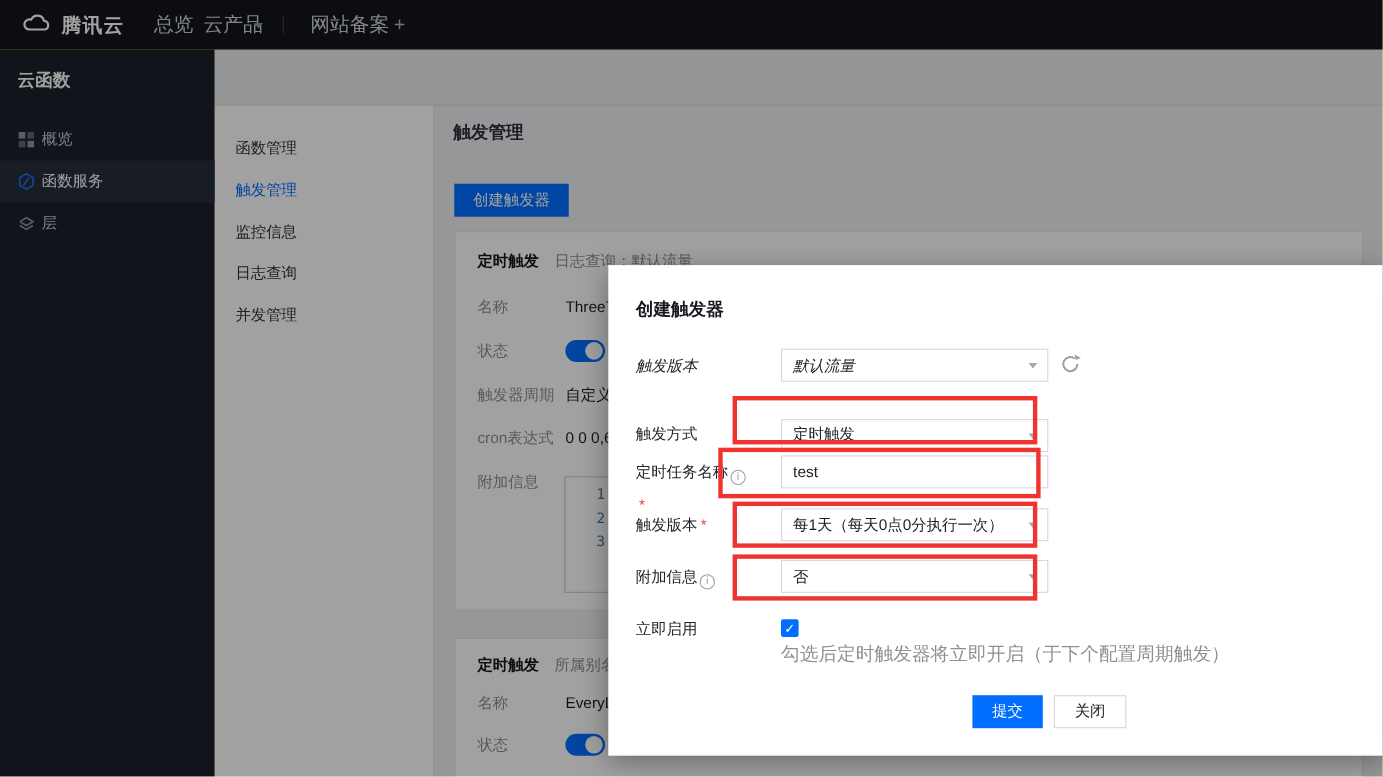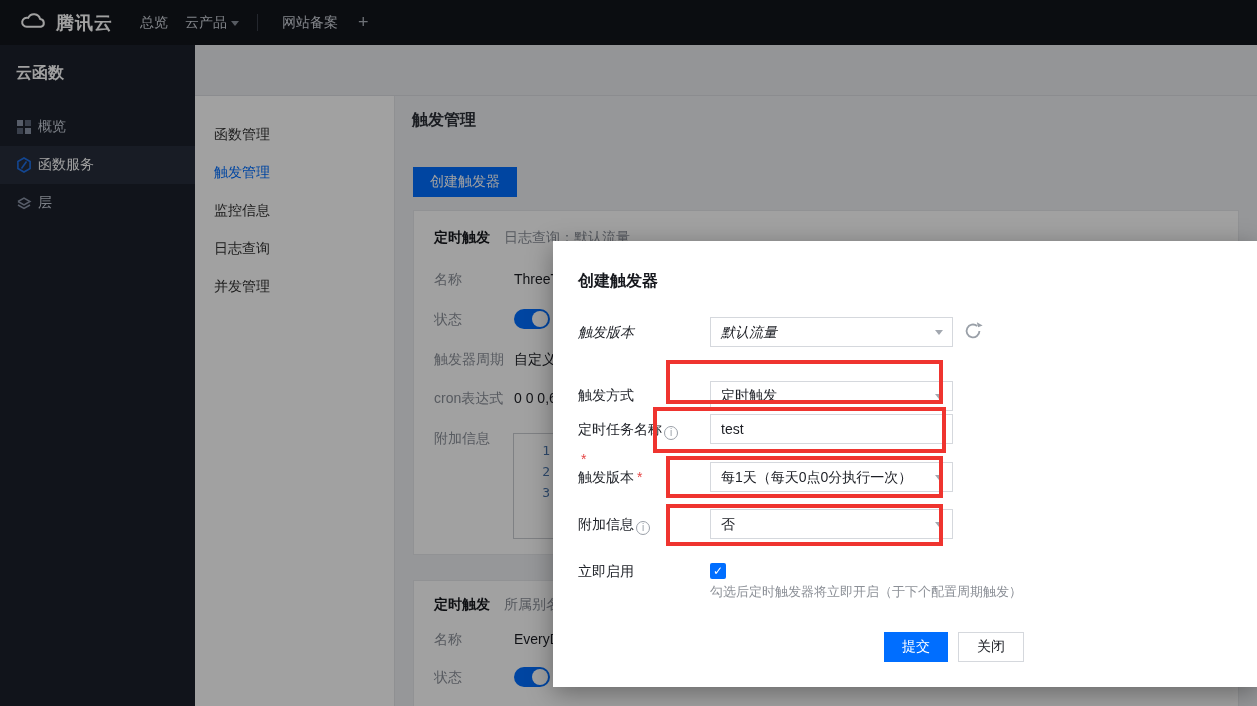--- a/index.html
+++ b/index.html
@@ -4,21 +4,21 @@
 <style>
   * { margin:0; padding:0; box-sizing:border-box; }
   html,body { width:1257px; height:706px; overflow:hidden; }
   body { font-family:"Liberation Sans","DejaVu Sans",sans-serif; font-size:14px; color:#222; }
   #app { position:relative; width:1257px; height:706px; background:#fde047; }
 
   
   .topbar { position:absolute; left:0; top:0; width:1257px; height:45px; background:#12151c; z-index:10; }
   .brand { position:absolute; left:18px; top:0; height:45px; display:flex; align-items:center; gap:8px; }
   .brand-text { color:#fff; font-size:18px; font-weight:bold; letter-spacing:1px; }
-  .topnav-item { position:absolute; top:0; height:45px; line-height:45px; color:#ced2da; font-size:14px; cursor:pointer; }
+  .topnav-item { position:absolute; top:0; height:45px; line-height:45px; color:#ced2da; font-size:18px; cursor:pointer; }
   .topnav-overview { left:140px; }
   .topnav-products { left:185px; }
   .topnav-caret { position:absolute; left:231px; top:21px; width:0; height:0; border-left:4px solid transparent; border-right:4px solid transparent; border-top:5px solid #8b919c; }
   .topnav-divider { position:absolute; left:257px; top:14px; height:17px; border-left:1px solid #3a3f4a; }
   .topnav-beian { left:282px; }
   .topnav-plus { left:358px; font-size:18px; color:#aeb3bd; }
 
   
   .sidebar { position:absolute; left:0; top:45px; width:195px; height:661px; background:#1b202b; z-index:9;font-family:Liberation Serif, serif; }
   .sidebar-title { color:#fff; font-size:16px; font-weight:bold; padding:18px 0 24px 16px; }
@@ -62,21 +62,21 @@
   .dialog { position:absolute; left:553px; top:241px; width:704px; height:446px; background:#fff; box-shadow:0 6px 24px rgba(0,0,0,0.35); z-index:60; }
   .dlg-title { position:absolute; left:25px; top:30px; font-size:16px; font-weight:bold; color:#16181d; }
   .dlg-row { position:absolute; left:25px; width:650px; height:30px; }
   .dlg-label { position:absolute; left:0; top:0; width:107px; line-height:30px; color:#22252b; font-size:14px; }
   .info-icon { display:inline-block; width:14px; height:14px; line-height:12px; border:1px solid #9aa0a8; border-radius:50%; color:#9aa0a8; font-size:10px; text-align:center; margin-left:2px; vertical-align:-2px; font-style:normal; }
   .req { color:#e54545; margin-left:3px; }
   .dlg-select, .dlg-input { position:absolute; left:132px; top:0; width:243px; height:30px; border:1px solid #d5d8dd; background:#fff; line-height:28px; padding-left:10px; color:#1c1e24; font-size:14px; cursor:pointer; }
   .sel-caret { position:absolute; right:9px; top:12px; width:0; height:0; border-left:4px solid transparent; border-right:4px solid transparent; border-top:5px solid #a3a8b0; }
   .refresh-btn { position:absolute; left:384px; top:3px; width:24px; height:24px; cursor:pointer; }
   .checkbox { position:absolute; left:132px; top:7px; width:16px; height:16px; background:#006eff; border-radius:2px; color:#fff; font-size:12px; line-height:16px; text-align:center; cursor:pointer; }
-  .dlg-helper { position:absolute; left:157px; top:342px; color:#8c9097; font-size:13px; }
+  .dlg-helper { position:absolute; left:157px; top:342px; color:#8c9097; font-size:17px; }
   .dlg-btns { position:absolute; left:0; top:391px; width:704px; height:30px; }
   .btn-submit { position:absolute; left:331px; width:64px; height:30px; background:#006eff; border:none; color:#fff; font-size:14px; cursor:pointer; }
   .btn-close { position:absolute; left:405px; width:66px; height:30px; background:#fff; border:1px solid #d5d8dd; color:#22252b; font-size:14px; cursor:pointer; }
 
   
   .anno { position:absolute; border:4px solid #ef342f; z-index:70; pointer-events:none; }
   .anno1 { left:666px; top:360px; width:277px; height:44px; }
   .anno2 { left:653px; top:407px; width:293px; height:46px; }
   .anno3 { left:666px; top:456px; width:277px; height:42px; }
   .anno4 { left:666px; top:504px; width:277px; height:42px; }

